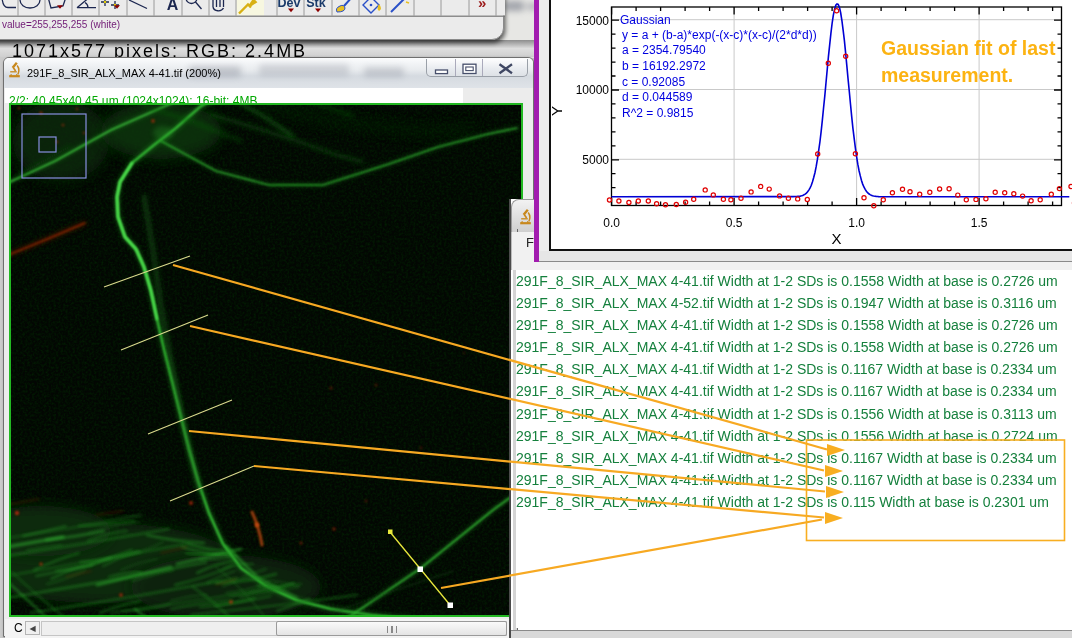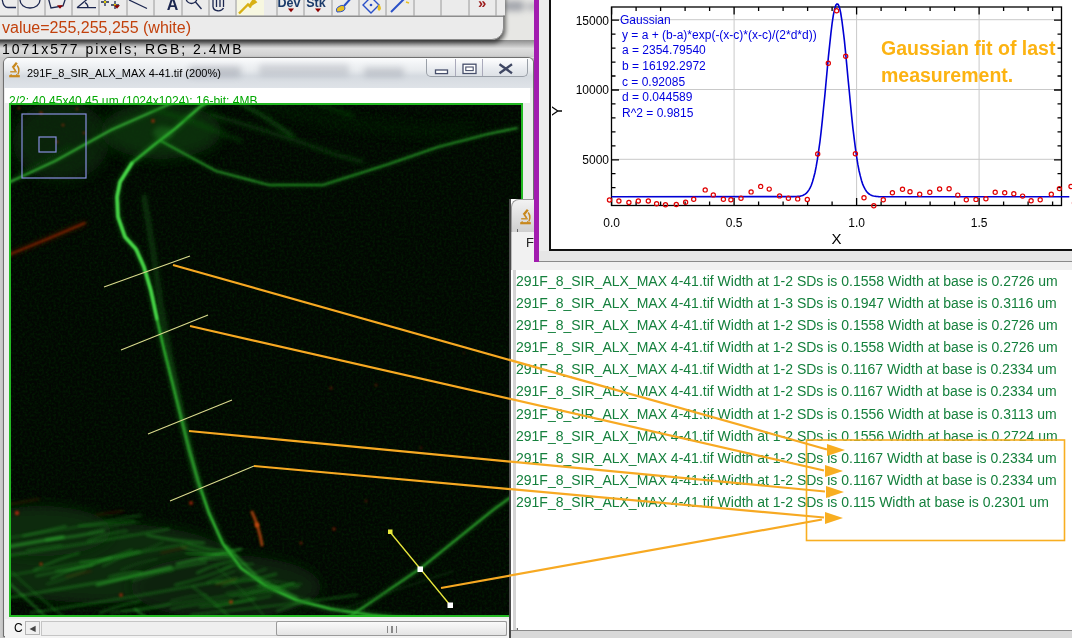--- a/index.html
+++ b/index.html
@@ -1,48 +1,48 @@
 <!DOCTYPE html>
 <html><head><meta charset="utf-8"><style>
 *{margin:0;padding:0;box-sizing:border-box}
 html,body{width:1072px;height:638px;overflow:hidden;font-family:"Liberation Sans",sans-serif}
 #stage{position:relative;width:1072px;height:638px;background:#cbcbcb}
 .abs{position:absolute}
 #bgTR{left:500px;top:0;width:46px;height:58px;background:#e7e7e4;z-index:0}
-#strip{left:0;top:40px;width:540px;height:17px;background:linear-gradient(#8d8d8d,#dedede 50%,#cfcfcf);z-index:0;color:#000;font-size:14px;letter-spacing:2px;padding:1px 0 0 2px}
+#strip{left:0;top:40px;width:540px;height:17px;background:linear-gradient(#8d8d8d,#dedede 50%,#cfcfcf);z-index:0;color:#000;font-size:18px;letter-spacing:2px;padding:1px 0 0 12px}
 
 #logwin{left:509px;top:199px;width:563px;height:439px;z-index:2;background:#fff;border-left:2px solid #4b4b4b}
 #logtitle{left:0;top:0;width:60px;height:33px;background:linear-gradient(#e9e9e9,#cascade);background:linear-gradient(#f2f2f2,#cfcfcf);border-top-left-radius:8px;border-left:1px solid #9a9a9a;border-top:1px solid #9a9a9a}
 #logmenu{left:0;top:33px;width:563px;height:38px;background:#f1f1f1;border-left:1px solid #bbb}
 #logmenu span{position:absolute;left:14px;top:3px;font-size:13px;color:#222}
 #logbody{left:5px;top:71px;width:556px;height:358px;background:#fff;color:#15803d;font-size:14px;line-height:22.1px;white-space:nowrap}
 #logbot{left:0;top:431px;width:563px;height:8px;background:#d9d9d9;border-top:1.5px solid #8a8a8a}
 
 #plotwin{left:534px;top:0;width:538px;height:262px;z-index:3;background:#ededed;border-left:5px solid #a21caf}
 #plotfrm{left:10px;top:0;width:529px;height:251px;border-left:2.5px solid #111;border-bottom:2.5px solid #111;background:#fff}
 #plotbot{left:0;top:251px;width:538px;height:11px;background:#e6e6e6;border-bottom:1.5px solid #8a8a8a}
 
 #imgwin{left:3px;top:57px;width:531px;height:580px;z-index:1;background:#ececec;border:1px solid #6f6f6f;border-radius:6px 6px 0 0;box-shadow:1px 1px 3px rgba(0,0,0,.35)}
 #ititle{left:0;top:0;width:529px;height:30px;border-radius:5px 5px 0 0;background:linear-gradient(#fbfcfd,#e8ebee 40%,#d5dae0 60%,#dfe3e8);overflow:hidden}
 #ititle .t{position:absolute;left:23px;top:9px;font-size:11px;color:#000}
 .smudge{position:absolute;background:#6a6f7e;filter:blur(3px);opacity:.30;border-radius:3px}
 #btns{left:422px;top:1px;width:102px;height:18px;background:linear-gradient(#fdfdfe,#e9ecf0 55%,#dde1e6);border:1px solid #9aa0a8;border-top:none;border-radius:0 0 5px 5px;display:flex}
 #btns div{position:relative;height:100%}
 #btns .b1{width:29px;border-right:1px solid #aab} #btns .b2{width:27px;border-right:1px solid #aab} #btns .b3{width:44px}
-#infobar{left:1px;top:30px;width:525px;height:15px;background:#fff;color:#00a800;font-size:12px;padding-left:4px;padding-top:6px}
+#infobar{left:1px;top:30px;width:458px;height:15px;background:#fff;color:#00a800;font-size:12px;padding-left:4px;padding-top:6px}
 #cwrap{left:5px;top:45px;width:514px;height:514px;border:2px solid #22b822;background:#000}
 #sbar{left:1px;top:561px;width:529px;height:19px;background:#f4f4f4}
 #sbar .c{position:absolute;left:9px;top:2px;font-size:12px;color:#000}
 #sbtn{left:20px;top:2px;width:15px;height:14px;background:#f0f0f0;border:1px solid #b5b5b5;font-size:8px;color:#444;text-align:center;line-height:13px}
 #strack{left:36px;top:1.5px;width:466px;height:15px;background:#efefef;border:1px solid #c5c5c5}
 #sthumb{left:271px;top:1.5px;width:231px;height:15px;background:linear-gradient(#fafafa,#e4e4e4);border:1px solid #9a9a9a;border-radius:2px}
 #sthumb i{position:absolute;left:50%;top:4px;width:10px;height:7px;margin-left:-5px;border-left:1.5px solid #888;border-right:1.5px solid #888;background:linear-gradient(90deg,transparent 40%,#888 40%,#888 60%,transparent 60%)}
 
 #mainwin{left:-12px;top:-14px;width:516px;height:54px;z-index:4;background:#ebebeb;border:1px solid #8a8a8a;border-radius:0 0 12px 0;box-shadow:0 3px 5px rgba(0,0,0,.5),2px 2px 4px rgba(0,0,0,.3)}
-#mainwin .status{position:absolute;left:13px;top:32px;font-size:16px;color:#c2410c}
+#mainwin .status{position:absolute;left:13px;top:32px;font-size:10px;color:#701a75}
 #tbar{position:absolute;left:0;top:0;width:516px;height:30px}
 </style></head>
 <body>
 <div id="stage">
 <div class="abs" id="bgTR">
       <div class="smudge" style="left:4px;top:1px;width:20px;height:10px;opacity:.55"></div>
       <div class="smudge" style="left:26px;top:3px;width:14px;height:7px;opacity:.4"></div>
     </div>
 <div class="abs" id="strip">1071x577 pixels; RGB; 2.4MB</div>
 
@@ -57,21 +57,21 @@
 <path d="M9.2,3.5 Q12.2,7.5 9.8,12.5" stroke-width="1.5"></path>
 <path d="M1.2,14.2 H11.8" stroke-width="2.2"></path>
 <path d="M3.4,12.2 L2.6,14 M8.4,12.2 L9.2,14" stroke-width="1.2"></path>
 </g>
       </svg>
   <div class="abs" id="logmenu">
         <span>F</span>
       </div>
   <div class="abs" id="logbody">
         <div>291F_8_SIR_ALX_MAX 4-41.tif Width at 1-2 SDs is 0.1558 Width at base is 0.2726 um</div>
-        <div>291F_8_SIR_ALX_MAX 4-41.tif Width at 1-3 SDs is 0.1947 Width at base is 0.3116 um</div>
+        <div>291F_8_SIR_ALX_MAX 4-52.tif Width at 1-2 SDs is 0.1947 Width at base is 0.3116 um</div>
         <div>291F_8_SIR_ALX_MAX 4-41.tif Width at 1-2 SDs is 0.1558 Width at base is 0.2726 um</div>
         <div>291F_8_SIR_ALX_MAX 4-41.tif Width at 1-2 SDs is 0.1558 Width at base is 0.2726 um</div>
         <div>291F_8_SIR_ALX_MAX 4-41.tif Width at 1-2 SDs is 0.1167 Width at base is 0.2334 um</div>
         <div>291F_8_SIR_ALX_MAX 4-41.tif Width at 1-2 SDs is 0.1167 Width at base is 0.2334 um</div>
         <div>291F_8_SIR_ALX_MAX 4-41.tif Width at 1-2 SDs is 0.1556 Width at base is 0.3113 um</div>
         <div>291F_8_SIR_ALX_MAX 4-41.tif Width at 1-2 SDs is 0.1556 Width at base is 0.2724 um</div>
         <div>291F_8_SIR_ALX_MAX 4-41.tif Width at 1-2 SDs is 0.1167 Width at base is 0.2334 um</div>
         <div>291F_8_SIR_ALX_MAX 4-41.tif Width at 1-2 SDs is 0.1167 Width at base is 0.2334 um</div>
         <div>291F_8_SIR_ALX_MAX 4-41.tif Width at 1-2 SDs is 0.115 Width at base is 0.2301 um</div>
       </div>

